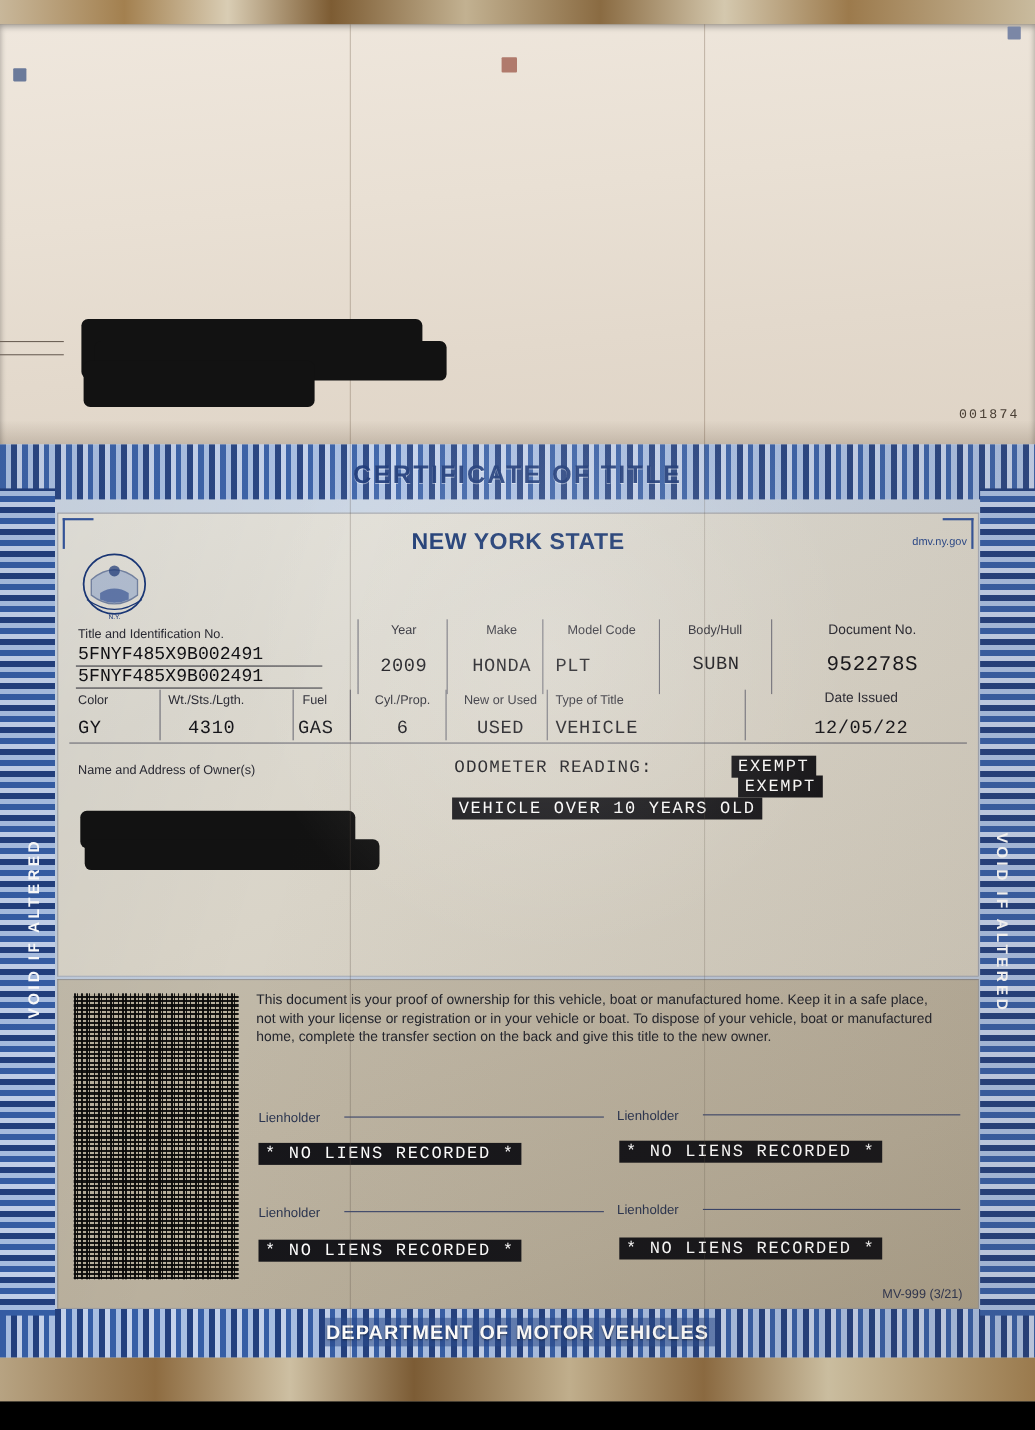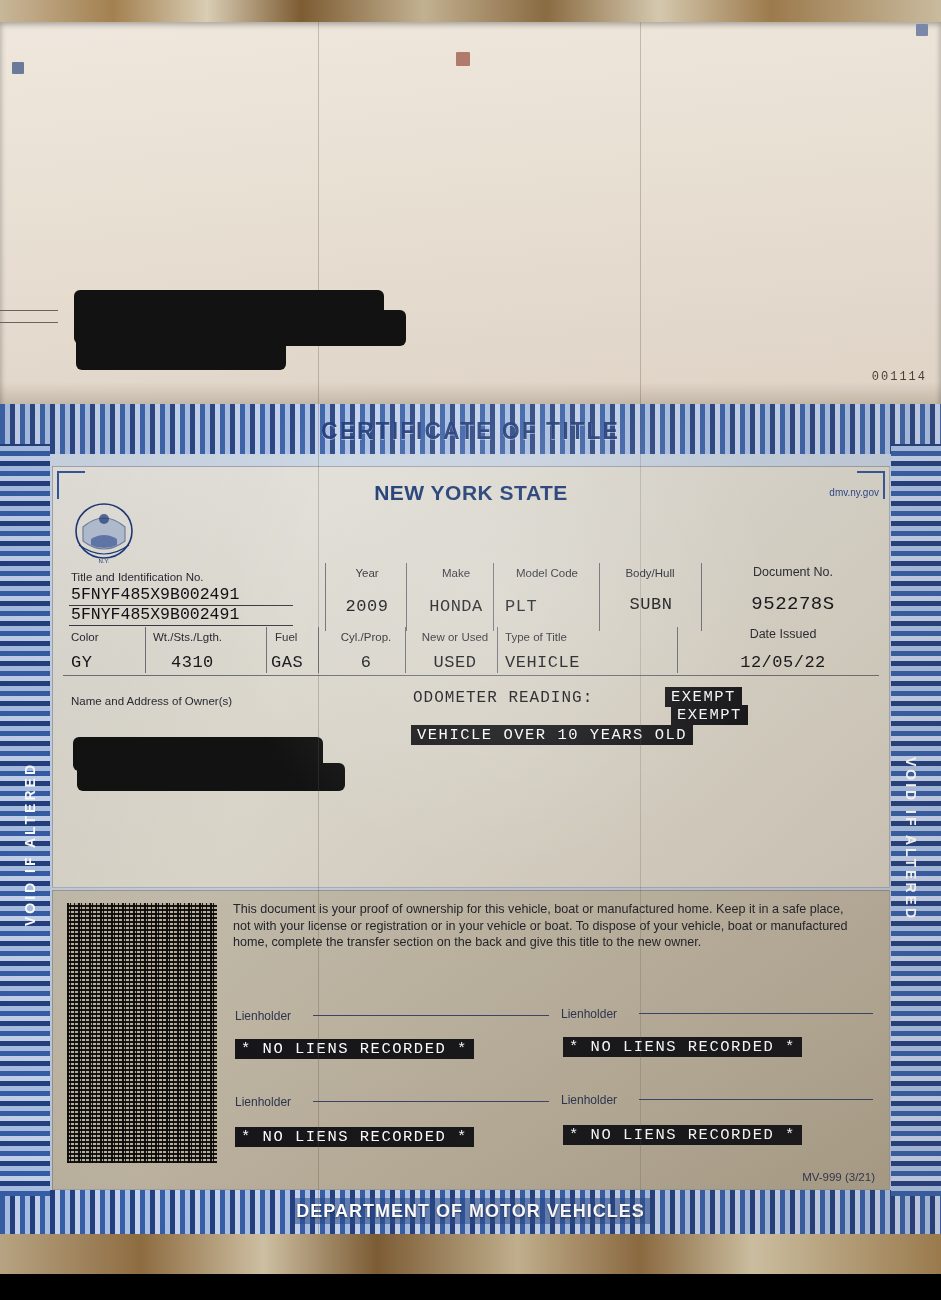--- a/index.html
+++ b/index.html
@@ -137,21 +137,21 @@
     <div class="redact" style="left:74px;top:268px;width:310px;height:54px;"></div>
     <div class="redact" style="left:86px;top:288px;width:320px;height:36px;"></div>
     <div class="redact" style="left:76px;top:306px;width:210px;height:42px;"></div>
   </div>
   <div class="paper-shadow"></div>
 
   <div class="redact" style="left:12px;top:62px;width:12px;height:12px;background:#6b7a9a;border-radius:1px;"></div>
   <div class="redact" style="left:456px;top:52px;width:14px;height:14px;background:#b07a6c;border-radius:1px;"></div>
   <div class="redact" style="left:916px;top:24px;width:12px;height:12px;background:#7b87a6;border-radius:1px;"></div>
 
-  <div class="serial">001114</div>
+  <div class="serial">001874</div>
 
   <div class="cert">
     <div class="cert-guilloche-top"></div>
     <div class="cert-guilloche-bot"></div>
     <div class="cert-guilloche-left"></div>
     <div class="cert-guilloche-right"></div>
 
     <div class="cert-head">CERTIFICATE OF TITLE</div>
     <div class="foot-plate"></div>
     <div class="cert-foot">DEPARTMENT OF MOTOR VEHICLES</div>

